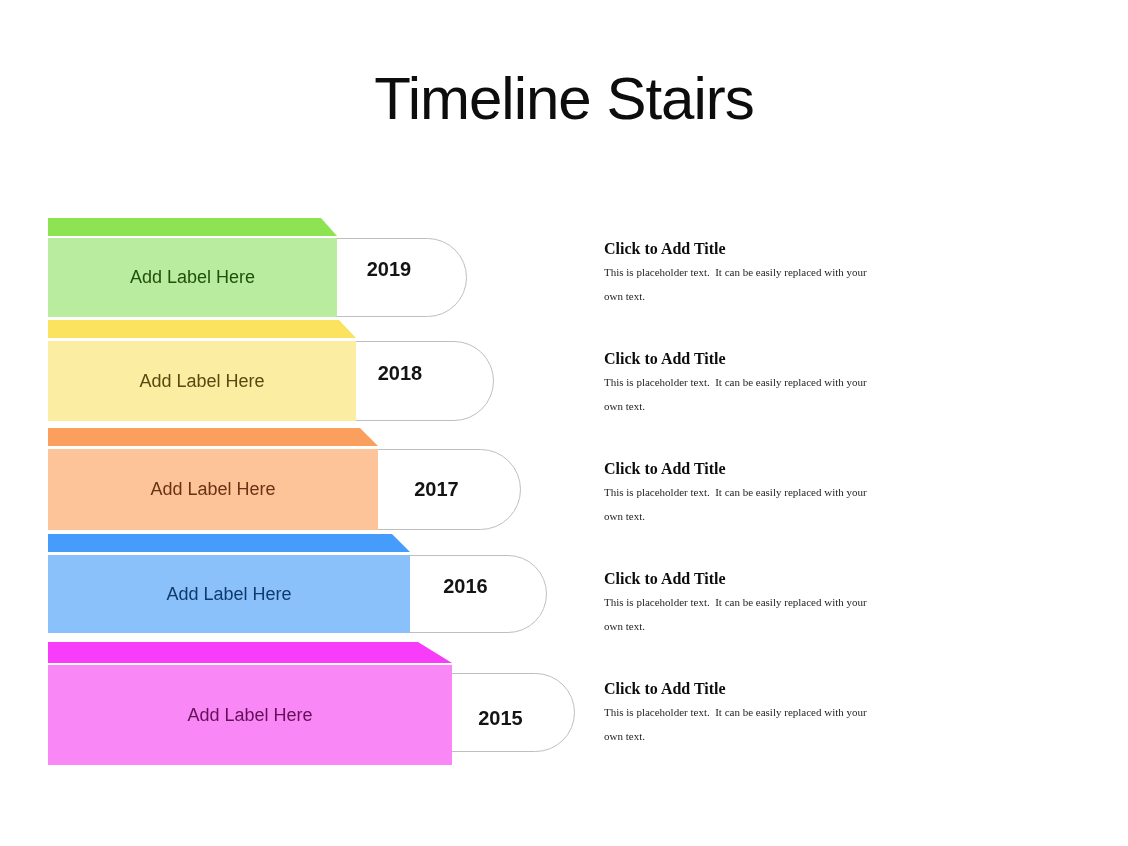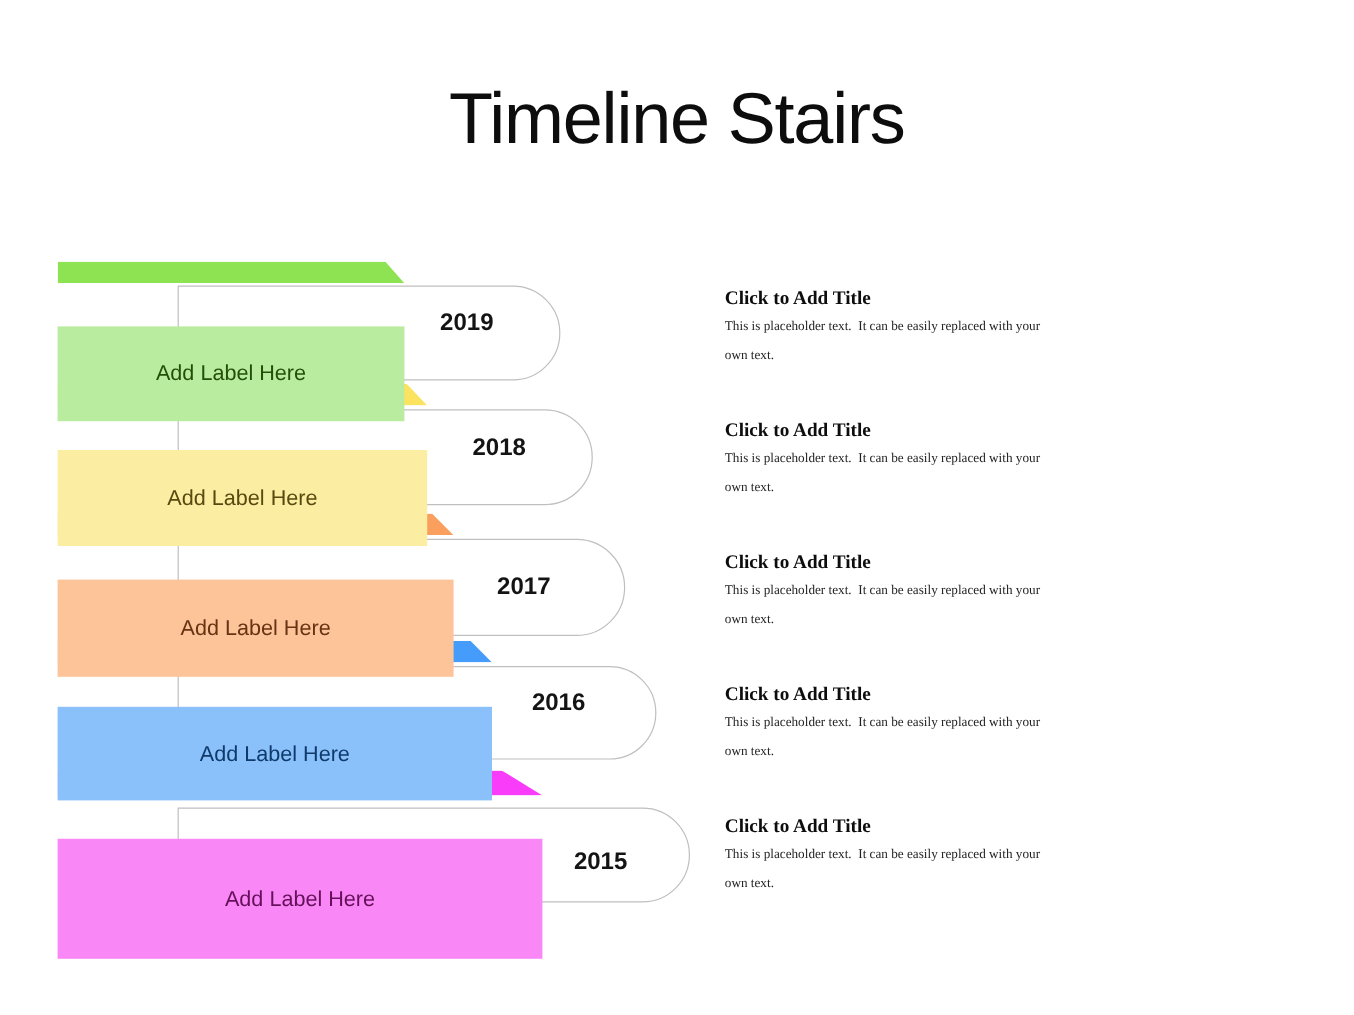--- a/index.html
+++ b/index.html
@@ -12,21 +12,21 @@
     text-align:center; font-size:60px; font-weight:500; color:#0d0d0d;
     letter-spacing:-1px;
   }
 
   
   .stairs { position:absolute; left:48px; top:218px; width:560px; height:560px; }
   .row { position:absolute; left:0; }
   .strip { position:absolute; left:0; top:0; }
   .body {
     position:absolute; left:0; display:flex; align-items:center; justify-content:center;
-    font-size:18px; z-index:3;margin-top:34px;
+    font-size:18px; z-index:3;
   }
   .pill {
     position:absolute; background:#ffffff; border:1px solid #bfbfbf;
     box-sizing:border-box; z-index:1;
   }
   .year {
     position:absolute; z-index:2; display:flex; align-items:center; justify-content:center;
     font-weight:700; font-size:20px; color:#141414; padding-right:26px; box-sizing:border-box;
   }
 
@@ -34,21 +34,21 @@
   .r1 { top:0; width:470px; height:100px; }
   .r1 .strip { width:289px; height:18px; clip-path:polygon(0 0, calc(100% - 16px) 0, 100% 100%, 0 100%); }
   .r1 .body  { top:20px; width:289px; height:79px; }
   .r1 .pill  { left:100px; top:20px; width:319px; height:79px; border-radius:0 40px 40px 0; }
   .r1 .year  { left:289px; top:20px; width:130px; height:62px; }
   
   .r2 { top:102px; width:500px; height:102px; }
   .r2 .strip { width:308px; height:18px; clip-path:polygon(0 0, calc(100% - 17px) 0, 100% 100%, 0 100%); }
   .r2 .body  { top:21px; width:308px; height:80px; }
   .r2 .pill  { left:100px; top:21px; width:346px; height:80px; border-radius:0 41px 41px 0; }
-  .r2 .year  { left:312px; top:21px; width:138px; height:64px; }
+  .r2 .year  { left:296px; top:21px; width:138px; height:64px; }
   
   .r3 { top:210px; width:530px; height:103px; }
   .r3 .strip { width:330px; height:18px; clip-path:polygon(0 0, calc(100% - 18px) 0, 100% 100%, 0 100%); }
   .r3 .body  { top:21px; width:330px; height:81px; }
   .r3 .pill  { left:100px; top:21px; width:373px; height:81px; border-radius:0 41px 41px 0; }
   .r3 .year  { left:330px; top:21px; width:143px; height:81px; }
   
   .r4 { top:316px; width:550px; height:100px; }
   .r4 .strip { width:362px; height:18px; clip-path:polygon(0 0, calc(100% - 18px) 0, 100% 100%, 0 100%); }
   .r4 .body  { top:21px; width:362px; height:78px; }

